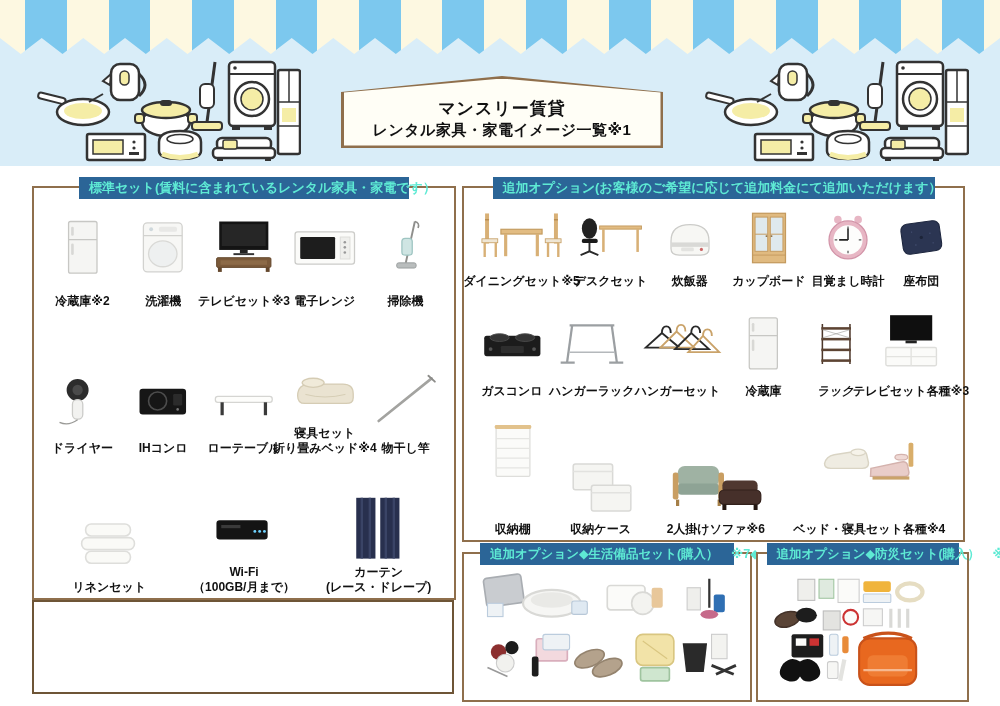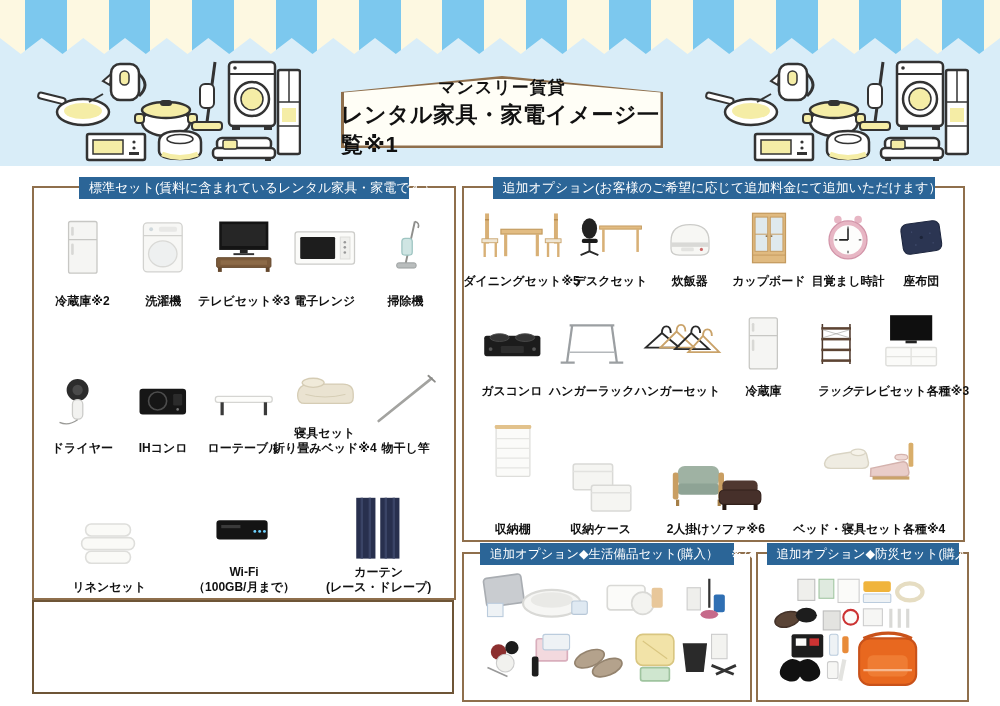--- a/index.html
+++ b/index.html
@@ -14,27 +14,27 @@
   .band.left{left:30px;} .band.right{left:698px;}
   
   .tbox{position:absolute;left:341px;top:76px;width:322px;height:72px;}
   .tbox .bg{position:absolute;inset:0;background:#8f6f4c;
             clip-path:polygon(0 16px,50% 0,100% 16px,100% 100%,0 100%);}
   .tbox .fg{position:absolute;inset:2.5px;background:#fffef6;
             clip-path:polygon(0 14px,50% 0,100% 14px,100% 100%,0 100%);}
   .tbox .txt{position:absolute;inset:12px 0 0 0;display:flex;flex-direction:column;
              align-items:center;justify-content:center;gap:1px;}
   .tl1{font-size:17px;font-weight:700;letter-spacing:1px;}
-  .tl2{font-size:22px;font-weight:700;letter-spacing:.5px;}
+  .tl2{font-size:15px;font-weight:700;letter-spacing:.5px;}
   
   .panel{position:absolute;background:#fff;border:2px solid #8f6f4c;}
   .panel-std{left:32px;top:186px;width:420px;height:410px;}
   .panel-opt{left:462px;top:186px;width:499px;height:352px;}
   .bar{position:absolute;top:-11px;left:50%;transform:translateX(-50%);
-       background:#2b6597;color:#ffffff;font-weight:400;font-size:13px;
+       background:#2b6597;color:#5eead4;font-weight:700;font-size:13px;
        height:22px;line-height:22px;text-align:right;white-space:nowrap;padding:0 10px;box-sizing:border-box;}
   .bar-std{width:330px;} .bar-opt{width:442px;}
   .rows{position:absolute;inset:14px 4px 4px 4px;display:flex;flex-direction:column;justify-content:space-between;}
   .prow{display:flex;align-items:flex-end;padding:0 4px;}
   .cell{flex:1;min-width:0;display:flex;flex-direction:column;align-items:center;justify-content:flex-end;}
   .cell svg.art{width:96%;height:var(--imgh,78px);display:block;}
   .lbl{font-size:12px;font-weight:700;line-height:1.2;text-align:center;white-space:nowrap;}
   .std-r1{--imgh:92px;} .std-r2{--imgh:80px;} .std-r3{--imgh:72px;}
   .opt-r1{--imgh:72px;} .opt-r2{--imgh:80px;} .opt-r3{--imgh:72px;}
   .opt-r1 .cell:nth-child(1){flex:1.25;} .opt-r1 .cell:nth-child(6){flex:.85;}

